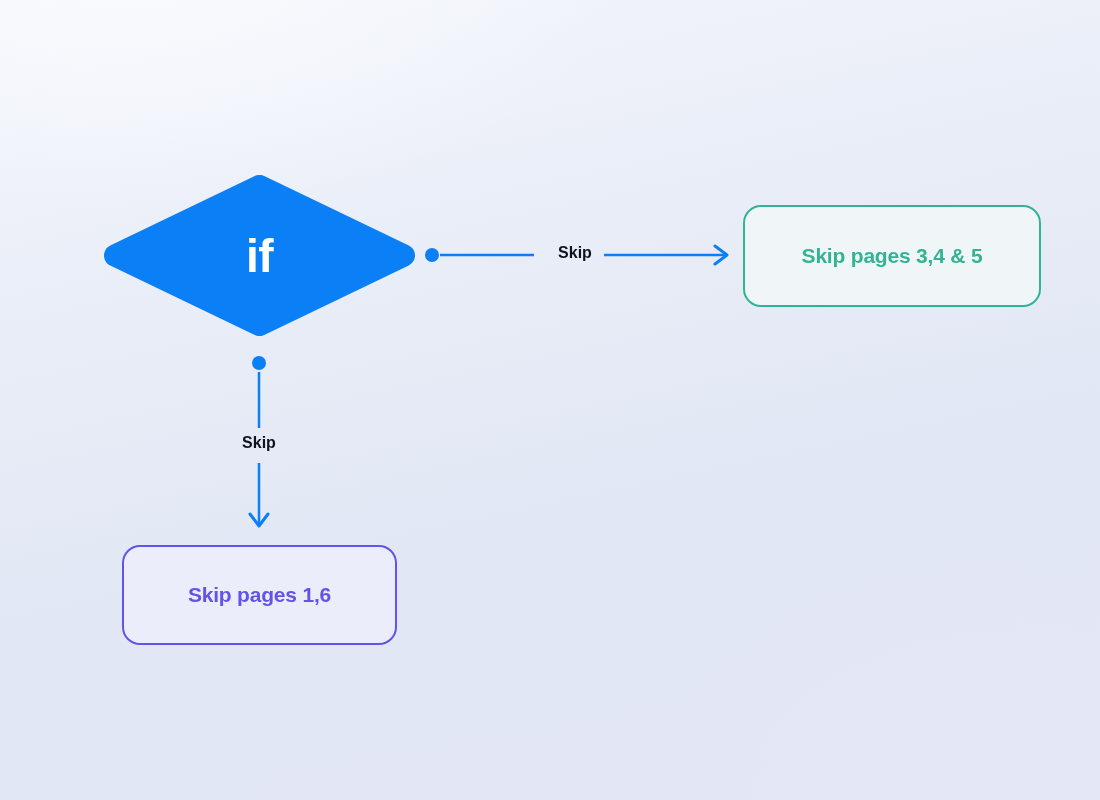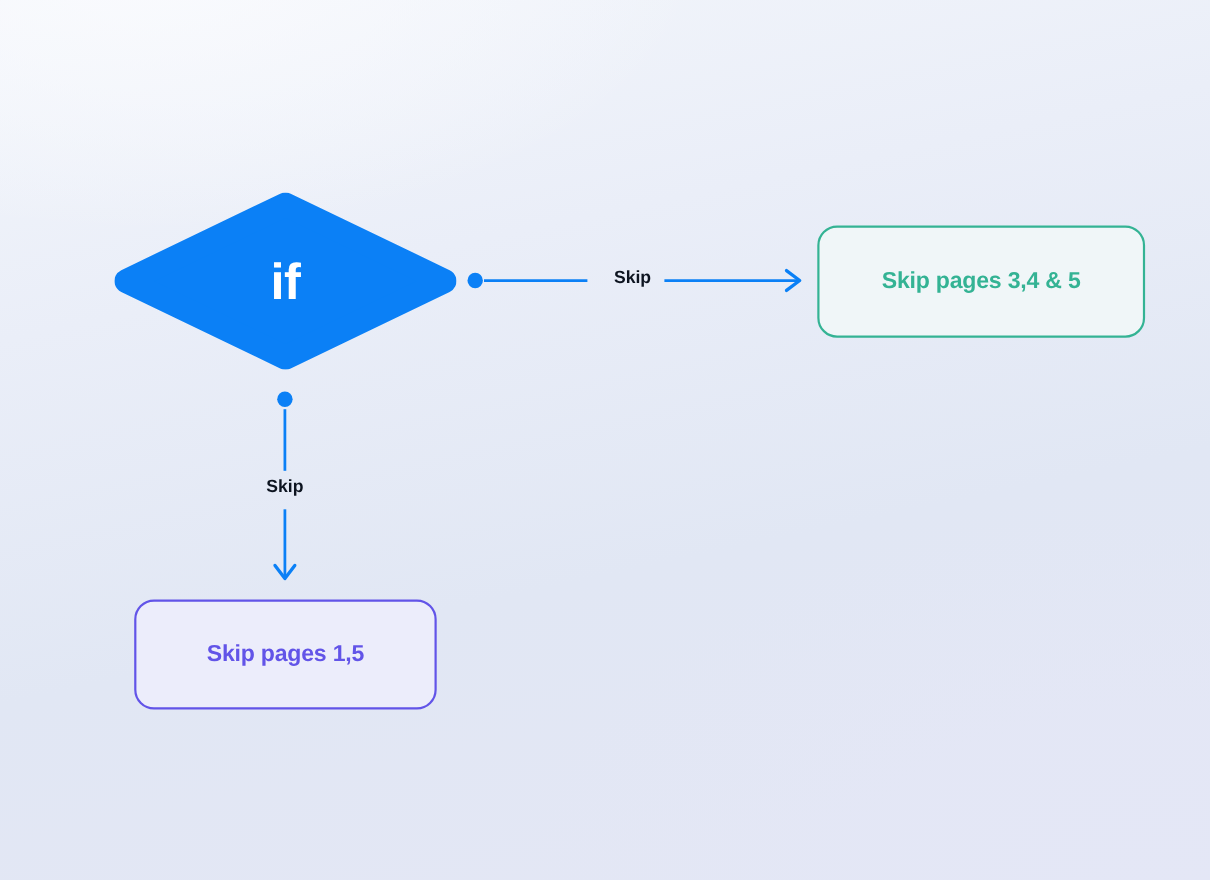--- a/index.html
+++ b/index.html
@@ -120,16 +120,16 @@
   </div>
 
   <div class="branch-label false-label">Skip</div>
   <div class="branch-label true-label">Skip</div>
 
   <div class="node node-box node-false-target">
     <span>Skip pages 3,4 &amp; 5</span>
   </div>
 
   <div class="node node-box node-true-target">
-    <span>Skip pages 1,5</span>
+    <span>Skip pages 1,6</span>
   </div>
 
 </div>
 
 </body></html>

